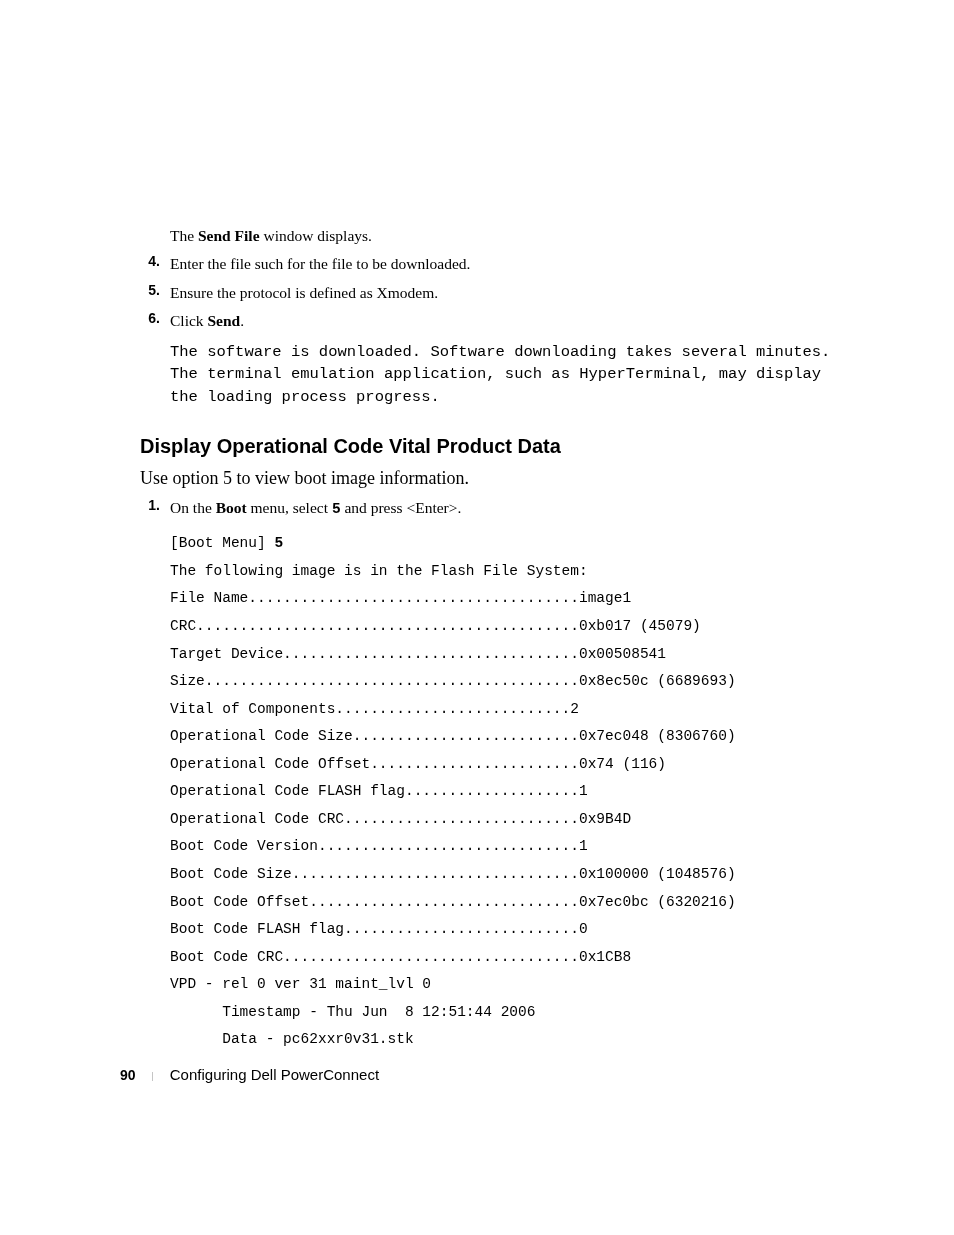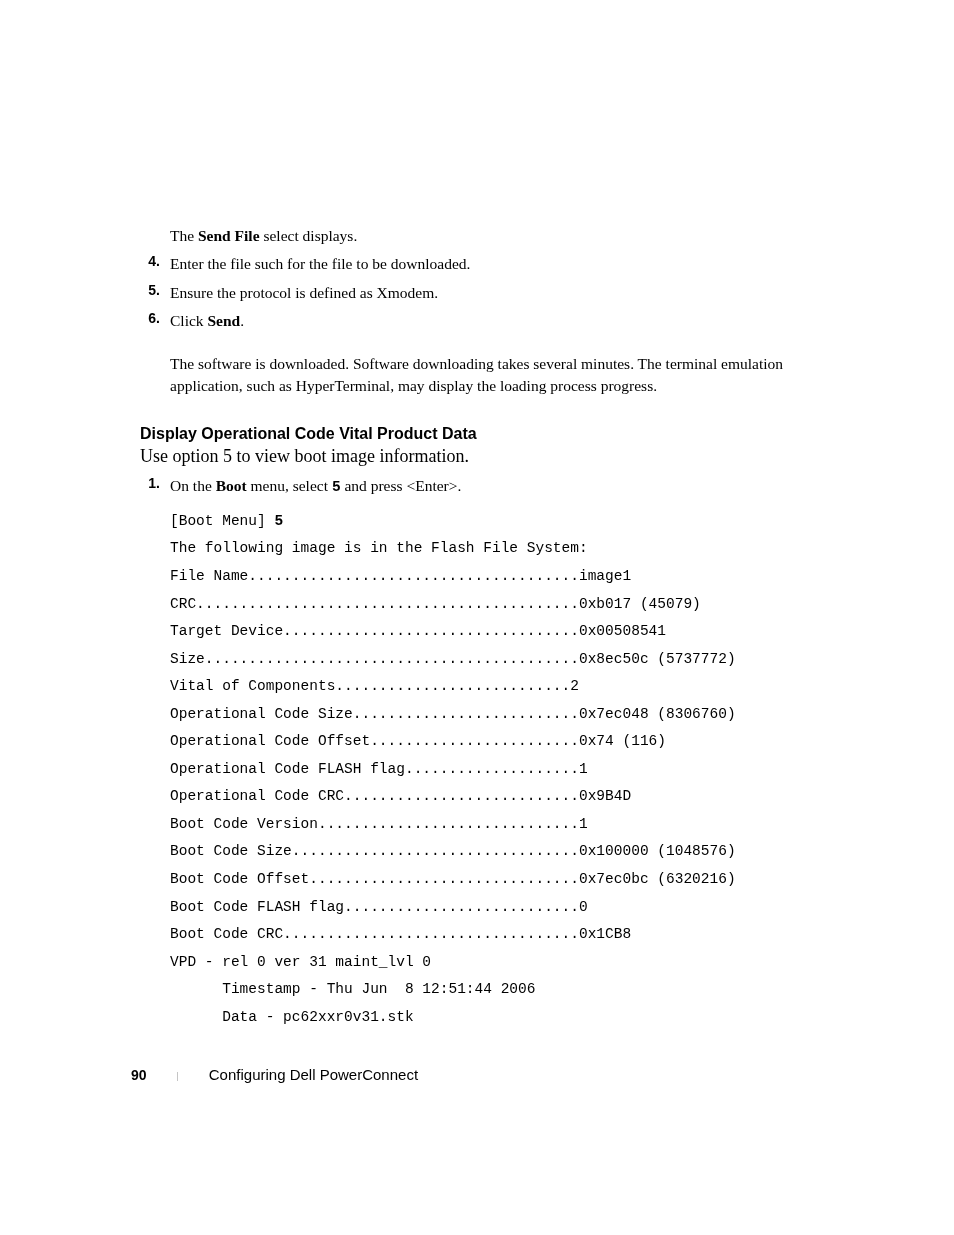--- a/index.html
+++ b/index.html
@@ -31,60 +31,62 @@
       text-align: right;
       padding-right: 10px;
       flex-shrink: 0;
     }
     .step-body {
       flex: 1;
       font-size: 15.5px;
       line-height: 1.45;
     }
     .step-body .sub {
-      margin-top: 20px;
+      margin-top: 8px;
+      font-family: Liberation Mono, monospace;
     }
     .indent-para {
       margin-left: 30px;
       font-size: 15.5px;
       line-height: 1.45;
       margin-bottom: 6px;
     }
     .bold {
       font-weight: bold;
     }
     .heading {
       font-family: Arial, Helvetica, sans-serif;
       font-weight: bold;
-      font-size: 16px;
+      font-size: 20px;
       margin-top: 27px;
+      margin-bottom: 7px;
     }
     .body-text {
       font-size: 18px;
       line-height: 1.45;
       margin-bottom: 6px;
     }
     .mono-block {
       margin-left: 30px;
       font-family: 'Courier New', Courier, monospace;
       font-size: 14.5px;
       line-height: 1.9;
       white-space: pre;
       margin-top: 10px;
     }
     .mono-bold {
       font-weight: bold;
     }
     .footer {
       position: absolute;
       bottom: 152px;
-      left: 131px;
+      left: 120px;
       display: flex;
       align-items: center;
-      gap: 30px;
+      gap: 16px;
       text-align: center;
     }
     .footer-page {
       font-family: Arial, Helvetica, sans-serif;
       font-weight: bold;
       font-size: 14px;
     }
     .footer-sep {
       color: #999;
       font-size: 11px;
@@ -93,21 +95,21 @@
       font-family: Arial, Helvetica, sans-serif;
       font-size: 15px;
     }
   </style>
 </head>
 <body>
 
 <div class="page">
 
   <div class="indent-para">
-    <span>The </span><span class="bold">Send File</span><span> select displays.</span>
+    <span>The </span><span class="bold">Send File</span><span> window displays.</span>
   </div>
 
   <div class="step">
     <div class="step-num">4.</div>
     <div class="step-body">Enter the file such for the file to be downloaded.</div>
   </div>
 
   <div class="step">
     <div class="step-num">5.</div>
     <div class="step-body">Ensure the protocol is defined as Xmodem.</div>
@@ -131,21 +133,21 @@
     <div class="step-body">
       <span>On the </span><span class="bold">Boot</span><span> menu, select </span><span class="bold" style="font-family:'Courier New',monospace;font-size:14.5px">5</span><span> and press &lt;Enter&gt;.</span>
     </div>
   </div>
 
   <div class="mono-block"><span>[Boot Menu] </span><span class="mono-bold">5</span>
 <span>The following image is in the Flash File System:</span>
 <span>File Name......................................image1</span>
 <span>CRC............................................0xb017 (45079)</span>
 <span>Target Device..................................0x00508541</span>
-<span>Size...........................................0x8ec50c (5737772)</span>
+<span>Size...........................................0x8ec50c (6689693)</span>
 <span>Vital of Components...........................2</span>
 <span>Operational Code Size..........................0x7ec048 (8306760)</span>
 <span>Operational Code Offset........................0x74 (116)</span>
 <span>Operational Code FLASH flag....................1</span>
 <span>Operational Code CRC...........................0x9B4D</span>
 <span>Boot Code Version..............................1</span>
 <span>Boot Code Size.................................0x100000 (1048576)</span>
 <span>Boot Code Offset...............................0x7ec0bc (6320216)</span>
 <span>Boot Code FLASH flag...........................0</span>
 <span>Boot Code CRC..................................0x1CB8</span>

